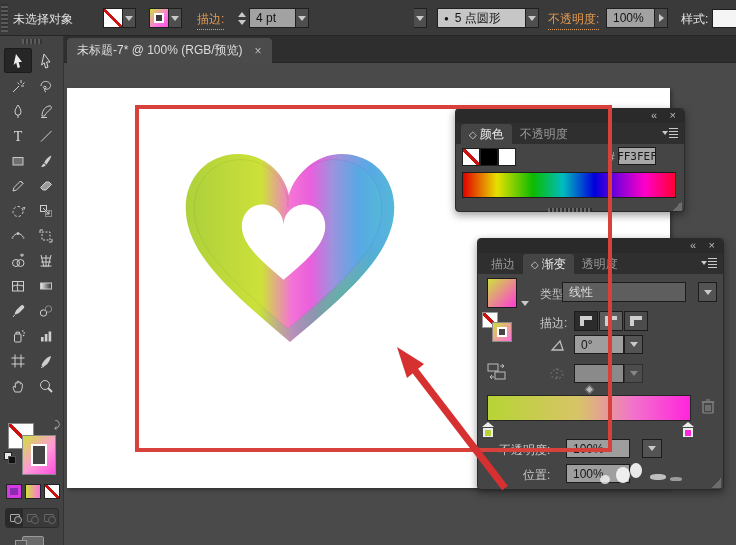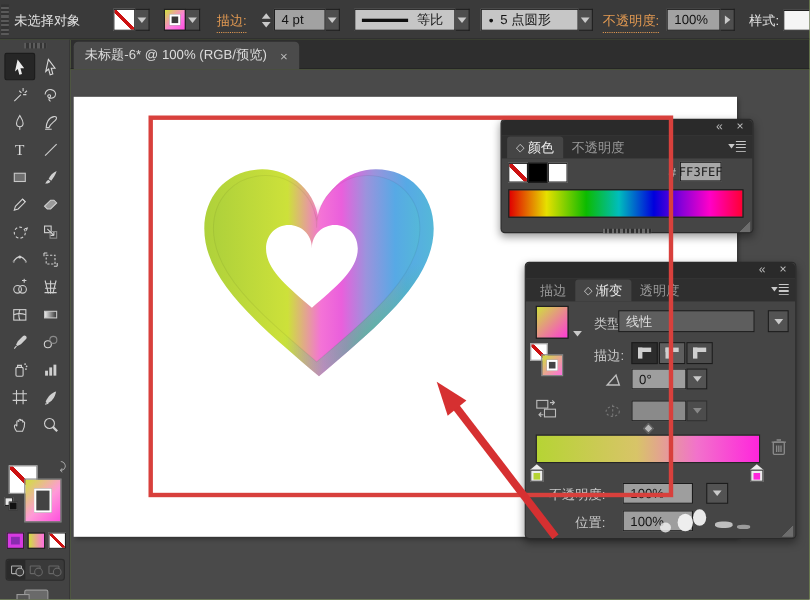--- a/index.html
+++ b/index.html
@@ -1,20 +1,20 @@
 <!DOCTYPE html>
 <html><head>
 <meta charset="utf-8">
 <style>
   * { margin:0; padding:0; box-sizing:border-box; }
   html,body { background:#222; }
   #screen {
     position:relative; width:736px; height:545px; overflow:hidden;
     font-family:"Liberation Sans","DejaVu Sans",sans-serif;
-    background:#bef264; color:#ddd; font-size:12px;
+    background:#86efac; color:#ddd; font-size:12px;
   }
   
   .cbar { position:absolute; left:0; top:0; width:736px; height:36px;
     background:#3a3a3a; border-bottom:1px solid #262626; z-index:10; }
   .cbar-grip { position:absolute; left:1px; top:4px; width:7px; height:28px;
     background:repeating-linear-gradient(0deg,#5a5a5a 0 2px,#333 2px 4px); }
   .cbar .status { position:absolute; left:13px; top:11px; color:#e2e2e2; }
   .swbtn { position:absolute; top:8px; height:20px; display:flex; }
   .sw { width:20px; height:20px; border:1px solid #1f1f1f; }
   .sw-none { background:linear-gradient(45deg,#fff 43%,#cc1111 43%,#cc1111 55%,#fff 55%); background-color:#fff; }
@@ -207,24 +207,20 @@
     <span class="olink" style="position:absolute;left:197px;top:11px">描边:</span>
     <div class="stepper" style="left:236px">
       <i class="up"></i>
         <i class="dn"></i>
     </div>
     <div class="field" style="left:249px;width:47px">4 pt</div>
     <div class="ddtab" style="position:absolute;left:296px;top:8px">
         <i class="tri-d"></i>
       </div>
 
-    <div class="field light" style="left:322px;width:92px">
-      <span class="strokeline"></span>
-      <span>等比</span>
-    </div>
     <div class="ddtab" style="position:absolute;left:414px;top:8px">
         <i class="tri-d"></i>
       </div>
 
     <div class="field light" style="left:437px;width:89px;gap:6px">
       <span style="font-size:8px">●</span>
       <span>5 点圆形</span>
     </div>
     <div class="ddtab" style="position:absolute;left:526px;top:8px">
         <i class="tri-d"></i>
@@ -235,21 +231,21 @@
     <div class="ddtab" style="position:absolute;left:655px;top:8px">
         <i class="tri-r"></i>
       </div>
 
     <span class="stylelabel" style="left:681px">样式:</span>
     <div class="styleslot" style="left:712px"></div>
   </div>
 
   <div class="tabbar">
     <div class="doctab">
-      <span>未标题-6* @ 100% (RGB/预览)</span>
+      <span>未标题-7* @ 100% (RGB/预览)</span>
       <span class="x">×</span>
     </div>
   </div>
 
   <div class="tools">
     <div class="tools-grip"></div>
     <div class="toolgrid" id="toolgrid">
         <div class="toolrow">
           <div class="toolcell active">
             <svg width="16" height="16" viewBox="0 0 16 16">

